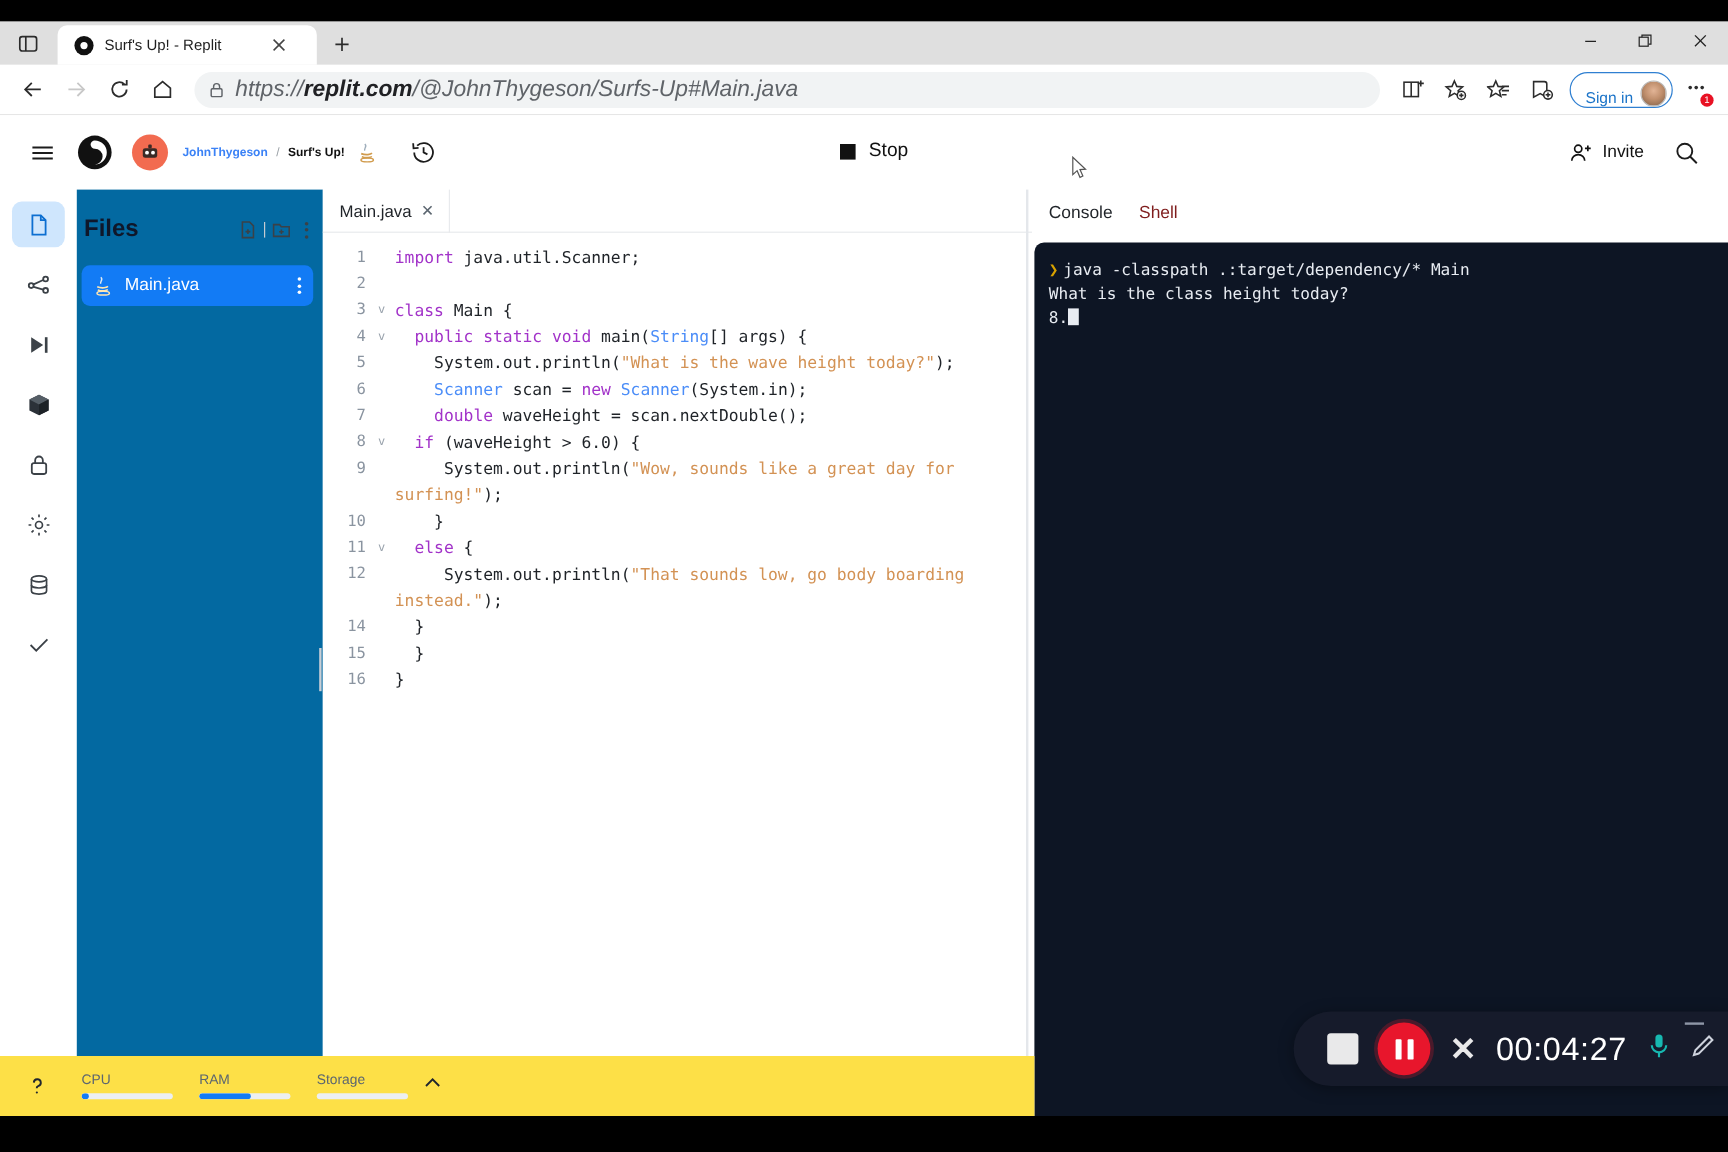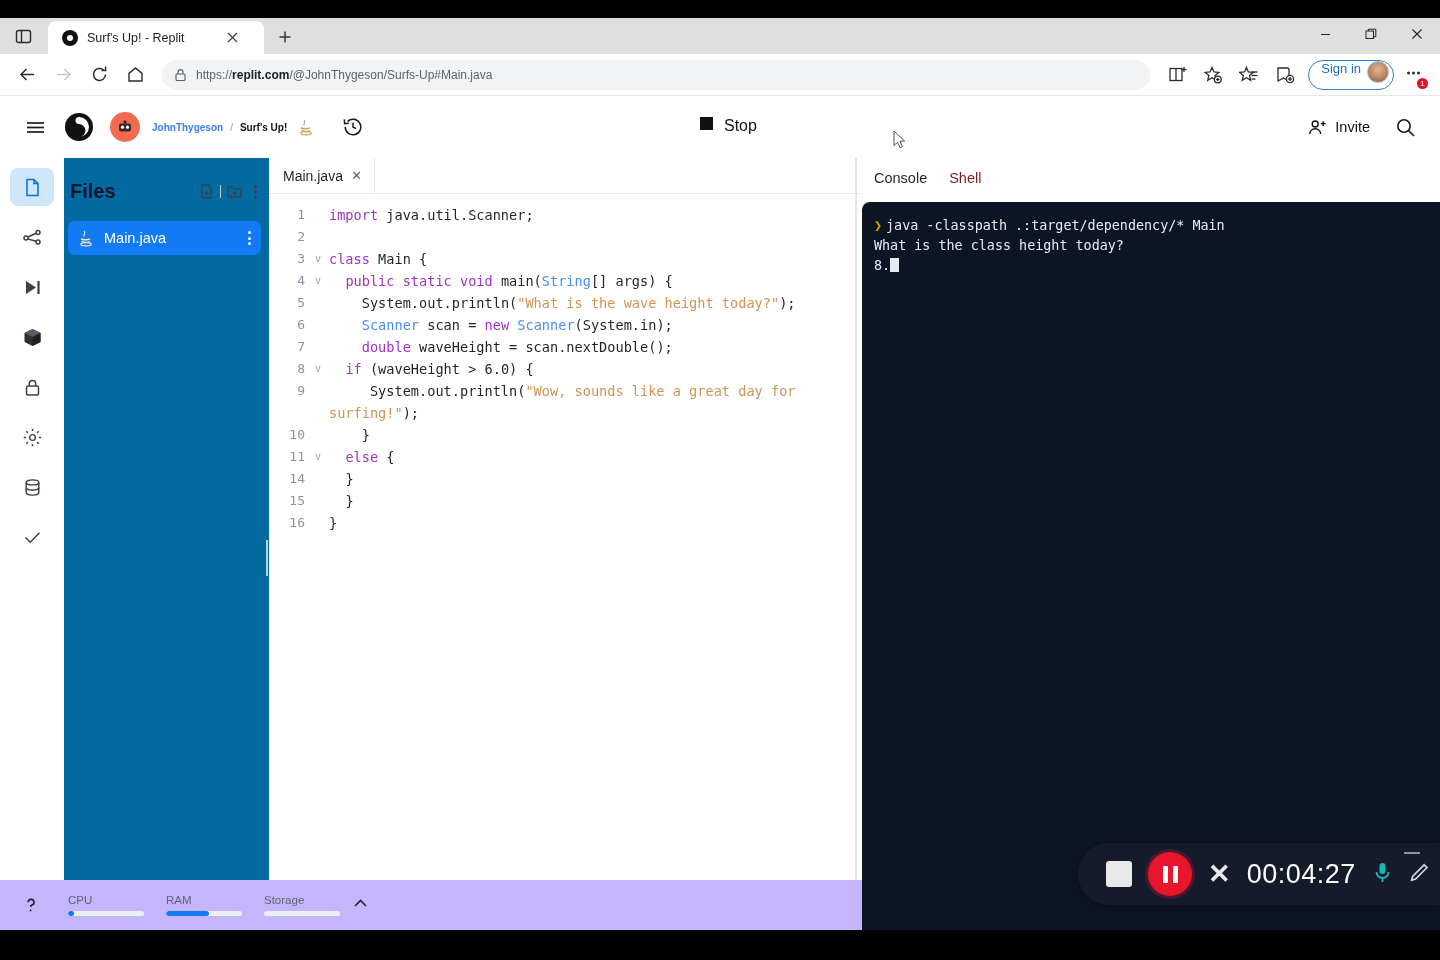--- a/index.html
+++ b/index.html
@@ -56,24 +56,24 @@
   }
   .nav-ico {
     width:34px; height:34px; border-radius:6px; display:flex;
     align-items:center; justify-content:center; color:#2c2c2c;
   }
   .nav-ico.disabled { color:#c8c8c8; }
   .urlbar {
     flex:1 1 auto; height:30px; margin:0 8px; background:#f1f3f4; border-radius:15px;
     display:flex; align-items:center; padding:0 12px; gap:9px;
   }
-  .url-text { font-size:12px; color:#5f6368; white-space:nowrap; }
+  .url-text { font-size:19px; color:#5f6368; white-space:nowrap;font-style:italic; }
   .url-text b { color:#202124; font-weight:600; }
   .signin {
-    display:flex; align-items:flex-start; gap:6px; height:30px; padding:0 4px 0 12px;
+    display:flex; align-items:flex-end; gap:6px; height:30px; padding:0 4px 0 12px;
     border:1px solid #2f7fd1; border-radius:16px; margin-left:4px;
   }
   .signin span { font-size:13px; color:#1a73c8; }
   .avatar-sm {
     width:22px; height:22px; border-radius:50%;
     background:radial-gradient(circle at 50% 38%, #e2b496 0%, #c08f6d 45%, #7a5a42 100%);
     border:1px solid #bbb;
   }
   .more-wrap { position:relative; }
   .badge {
@@ -92,21 +92,21 @@
     width:30px; height:30px; border-radius:50%; background:#f26b50; margin-left:16px;
     display:flex; align-items:center; justify-content:center; font-size:16px;
   }
   .crumb { display:flex; align-items:center; gap:7px; margin-left:12px; font-size:10px; }
   .crumb .owner { color:#3b82f6; font-weight:600; }
   .crumb .sep { color:#9aa0a6; }
   .crumb .proj { color:#111; font-weight:600; }
   .java-mini { width:16px; height:18px; margin-left:4px; opacity:.85; }
   .hist-ico { margin-left:22px; color:#1c1c1c; }
   .stop-btn {
-    position:absolute; left:690px; top:113px; display:flex; align-items:flex-start; gap:11px;
+    position:absolute; left:690px; top:113px; display:flex; align-items:center; gap:11px;
     padding:4px 10px; border-radius:6px;
   }
   .stop-sq { width:13px; height:13px; background:#111; }
   .stop-btn span { font-size:16px; color:#111; }
   .hdr-right { margin-left:auto; display:flex; align-items:center; gap:18px; }
   .invite { display:flex; align-items:center; gap:8px; }
   .invite span { font-size:14.5px; color:#111; }
 
   
   .rail {
@@ -201,21 +201,21 @@
   }
   .rec-pause i { width:5px; height:17px; background:#fff; border-radius:1px; display:block; }
   .rec-x { color:#e9e9ea; font-size:27px; font-weight:700; line-height:1; }
   .rec-time { color:#fff; font-size:27px; letter-spacing:.5px; }
   .rec-mic { color:#17b8b0; }
   .rec-pen { color:#cdd2dc; }
   .rec-minimize { position:absolute; right:20px; top:9px; width:16px; height:2px; background:#8e96a6; }
 
   
   .statusbar {
-    position:absolute; left:0; top:880px; width:862px; height:50px; background:#c4b5fd;
+    position:absolute; left:0; top:880px; width:862px; height:50px; background:#fde047;
     display:flex; align-items:center; padding-left:16px; gap:0;
   }
   .help-circ {
     width:30px; height:30px; border-radius:50%; display:flex; align-items:center; justify-content:center;
     color:#20262e; font-size:17px;
   }
   .meters { display:flex; align-items:flex-start; gap:22px; margin-left:22px; }
   .meter { width:76px; }
   .meter-lbl { font-size:11.5px; color:#5c6670; margin-bottom:5px; }
   .meter-track { width:76px; height:5px; border-radius:3px; background:#eceff2; overflow:hidden; }
@@ -605,20 +605,25 @@
           <span class="ln">10</span>
           <span class="fold"></span>
           <span class="src"><span class="pl">    }</span></span>
         </div>
         <div class="cl">
           <span class="ln">11</span>
           <span class="fold">v</span>
           <span class="src"><span class="pl">  </span><span class="kw">else</span><span class="pl"> {</span></span>
         </div>
         <div class="cl">
+          <span class="ln">12</span>
+          <span class="fold"></span>
+          <span class="src"><span class="pl">     System.out.println(</span><span class="st">"That sounds low, go body boarding instead."</span><span class="pl">);</span></span>
+        </div>
+        <div class="cl">
           <span class="ln">14</span>
           <span class="fold"></span>
           <span class="src"><span class="pl">  }</span></span>
         </div>
         <div class="cl">
           <span class="ln">15</span>
           <span class="fold"></span>
           <span class="src"><span class="pl">  }</span></span>
         </div>
         <div class="cl">

